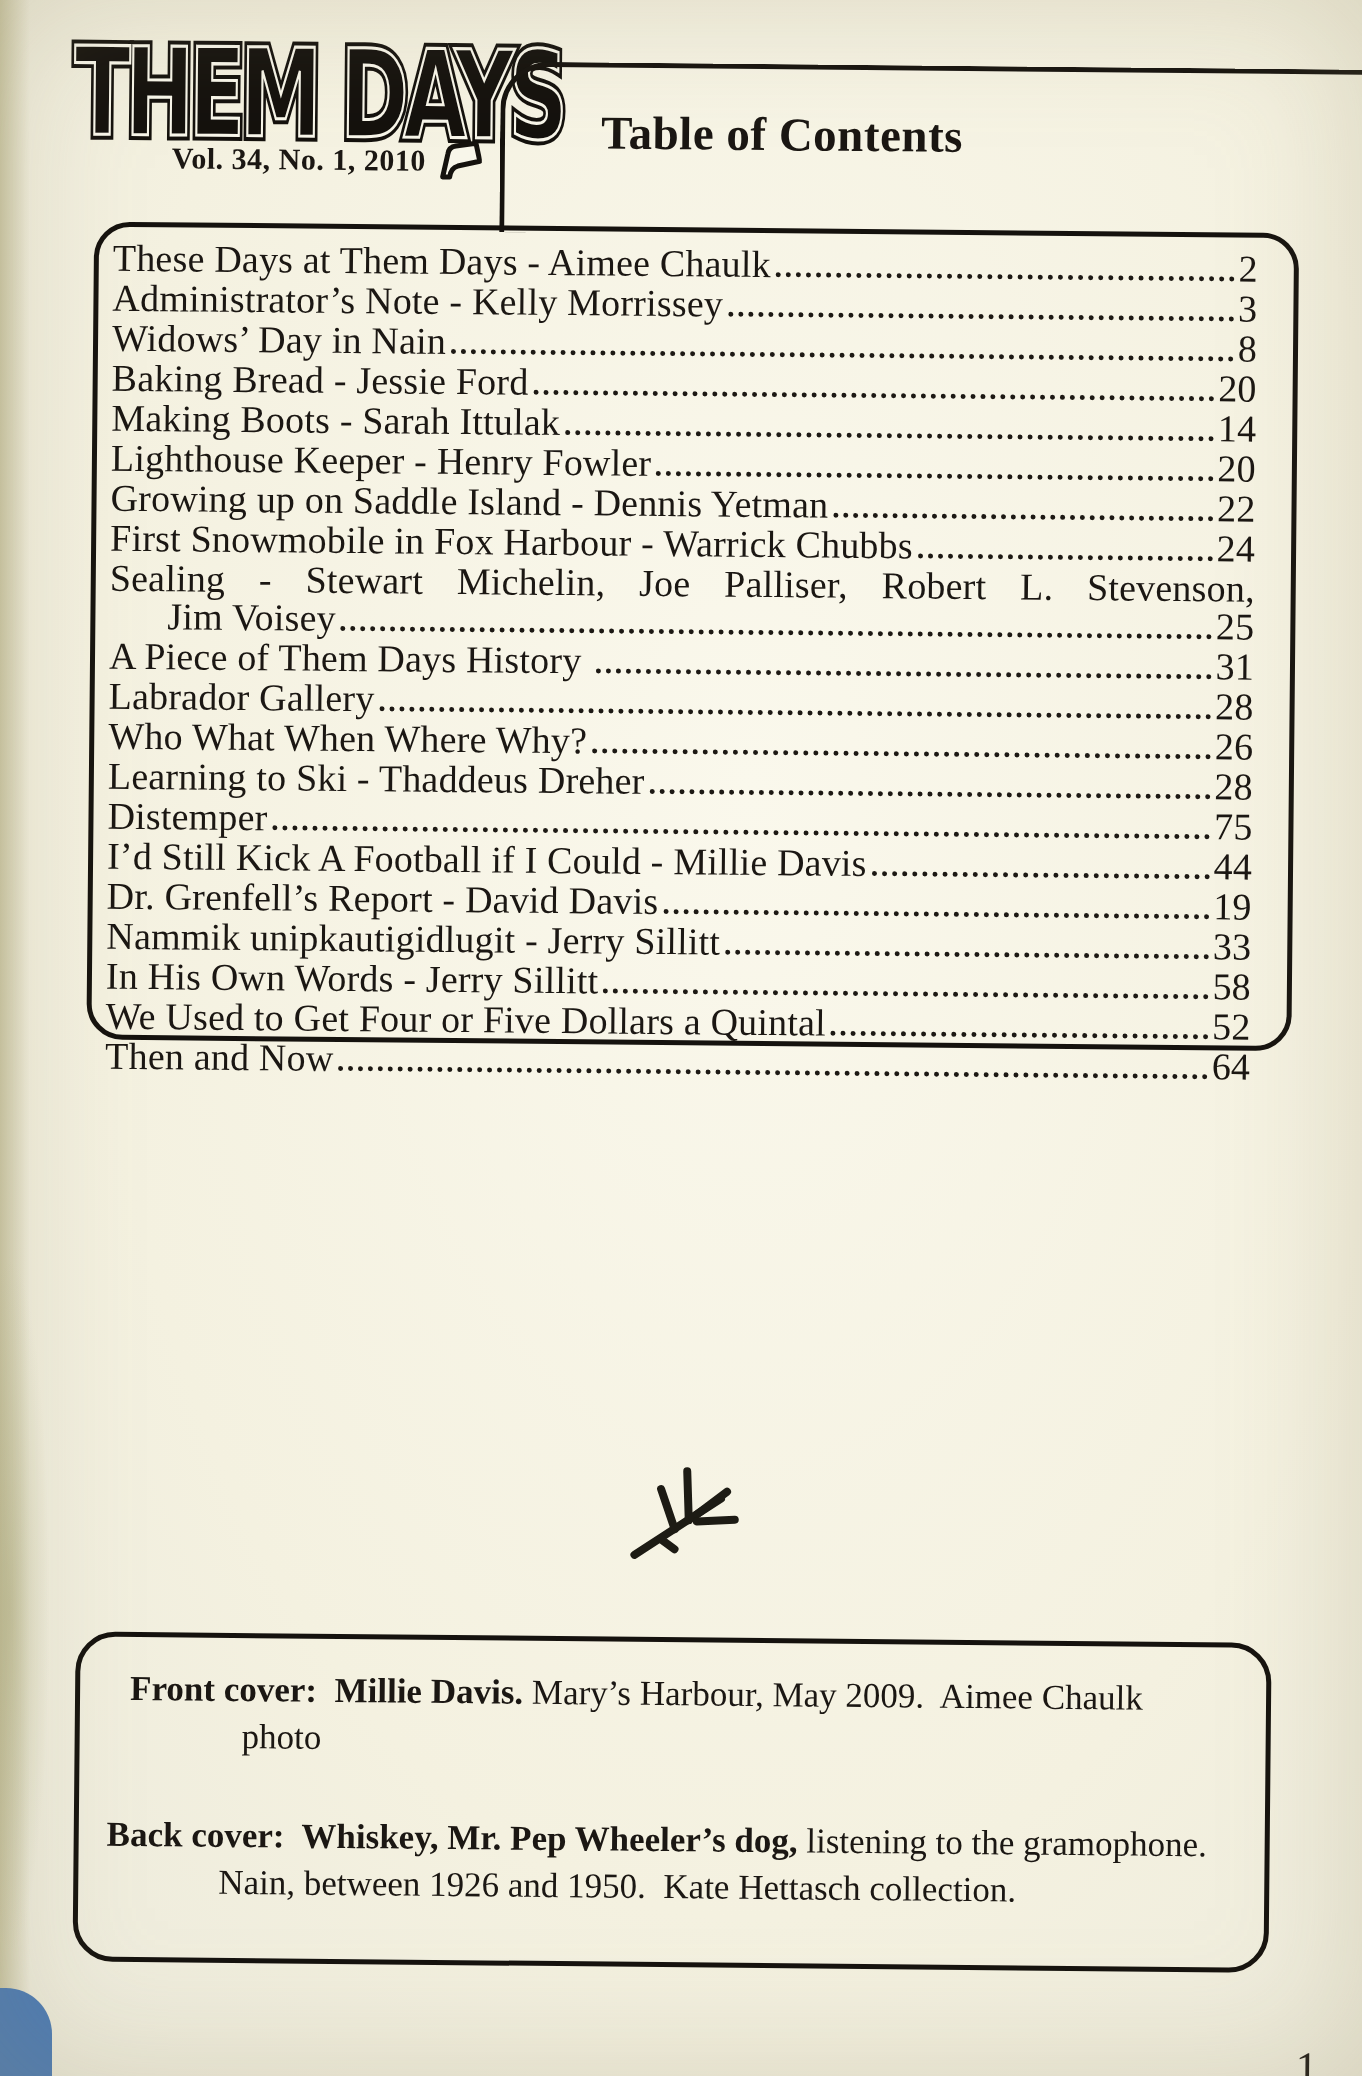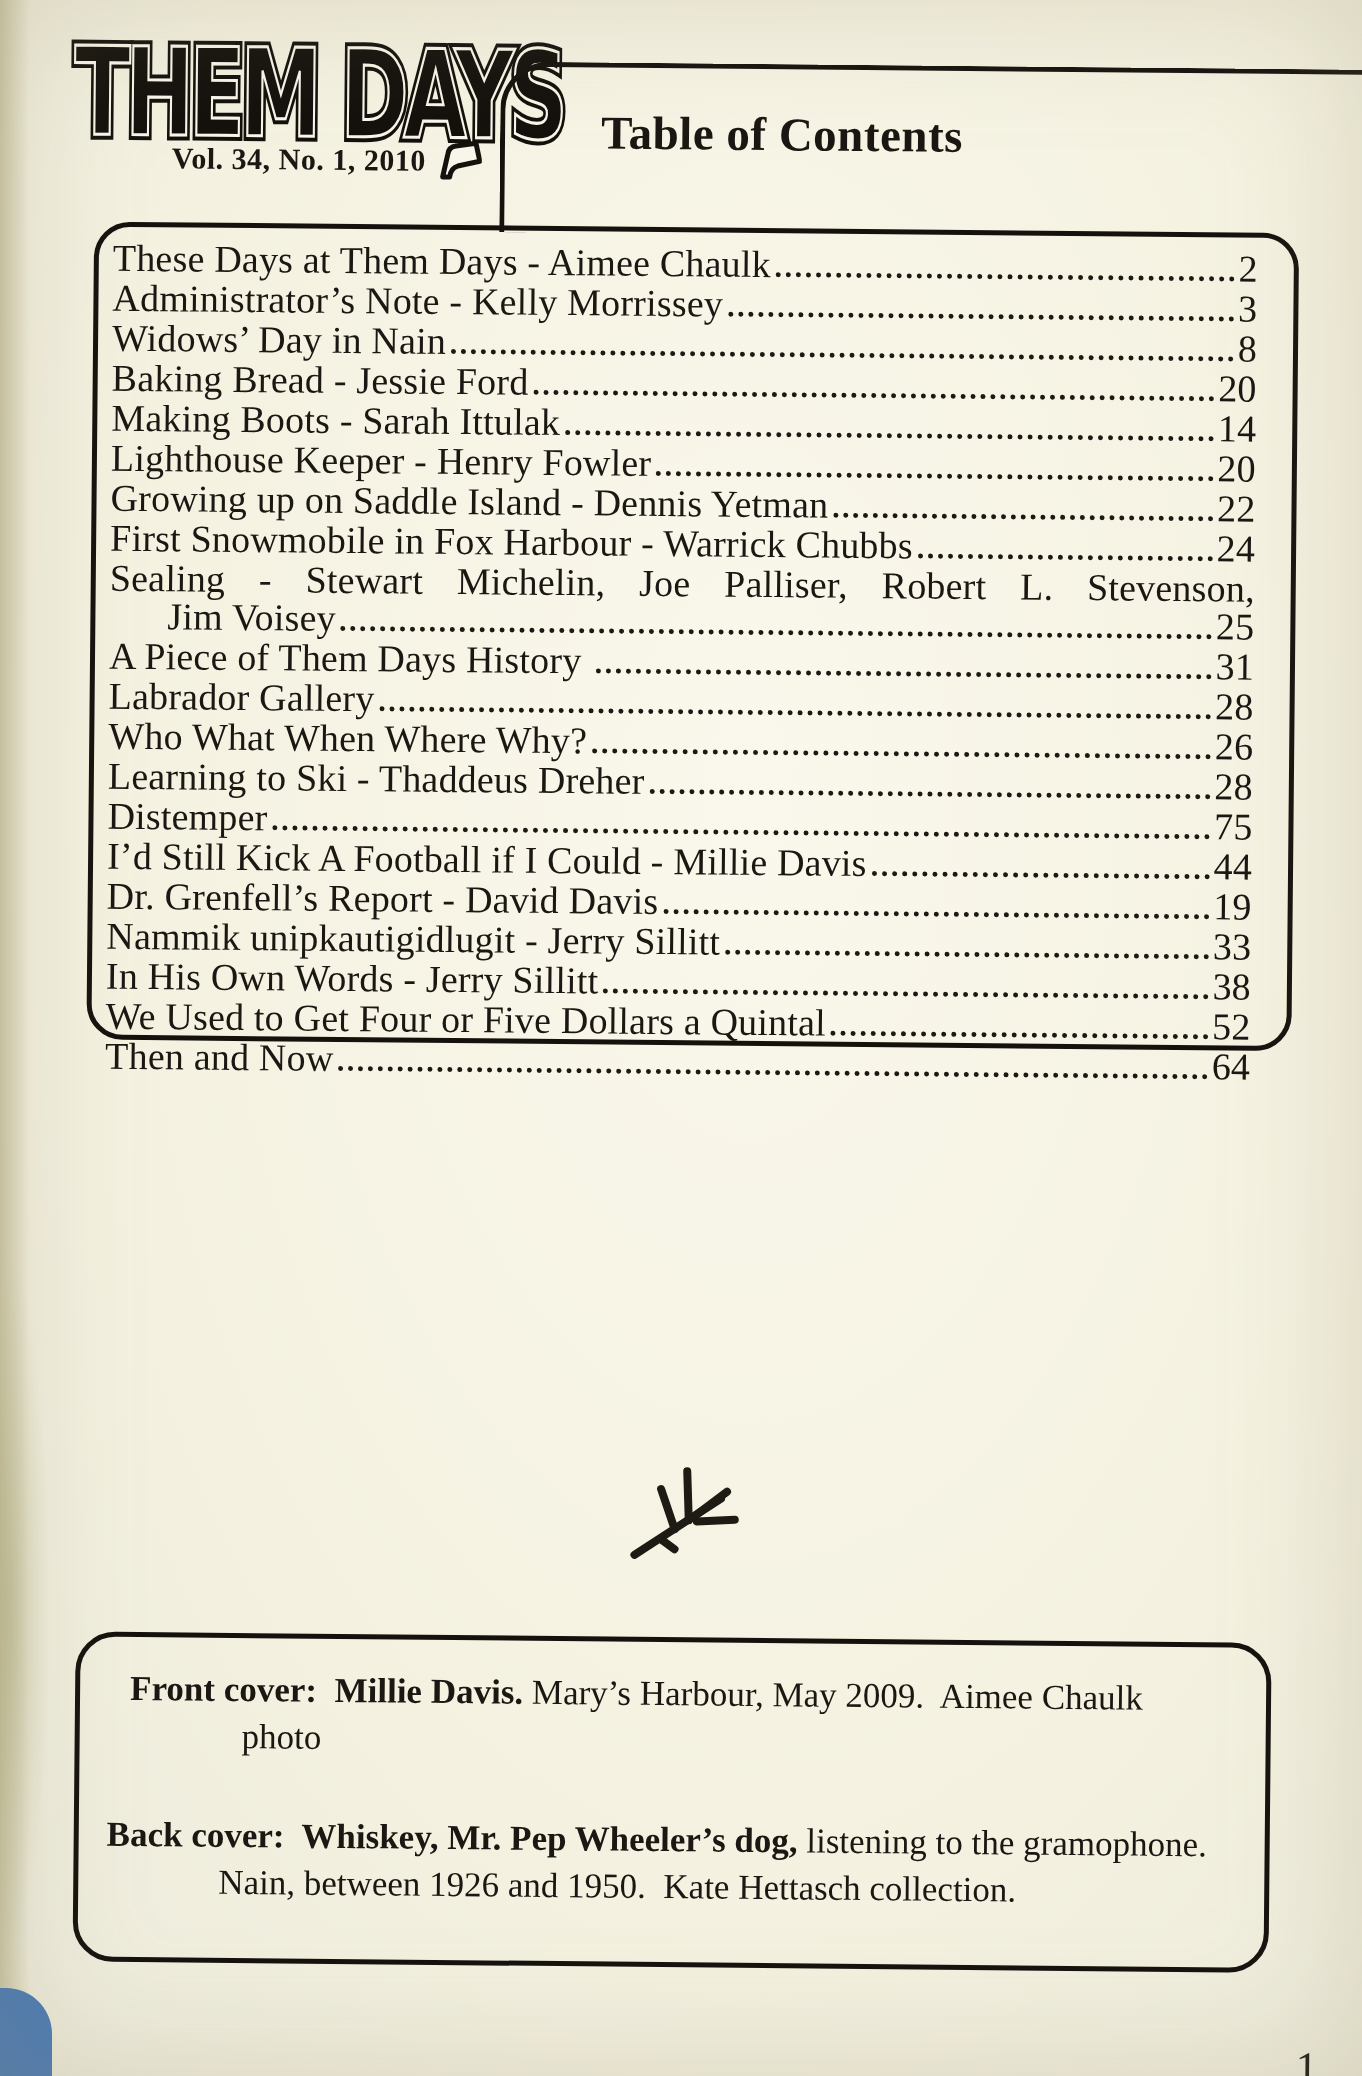--- a/index.html
+++ b/index.html
@@ -180,21 +180,21 @@
     <span class="p">19</span>
   </div>
         <div class="toc-row">
     <span class="t">Nammik unipkautigidlugit - Jerry Sillitt</span>
     <span class="dots"></span>
     <span class="p">33</span>
   </div>
         <div class="toc-row">
     <span class="t">In His Own Words - Jerry Sillitt</span>
     <span class="dots"></span>
-    <span class="p">38</span>
+    <span class="p">58</span>
   </div>
         <div class="toc-row">
     <span class="t">We Used to Get Four or Five Dollars a Quintal</span>
     <span class="dots"></span>
     <span class="p">52</span>
   </div>
         <div class="toc-row">
     <span class="t">Then and Now</span>
     <span class="dots"></span>
     <span class="p">64</span>

